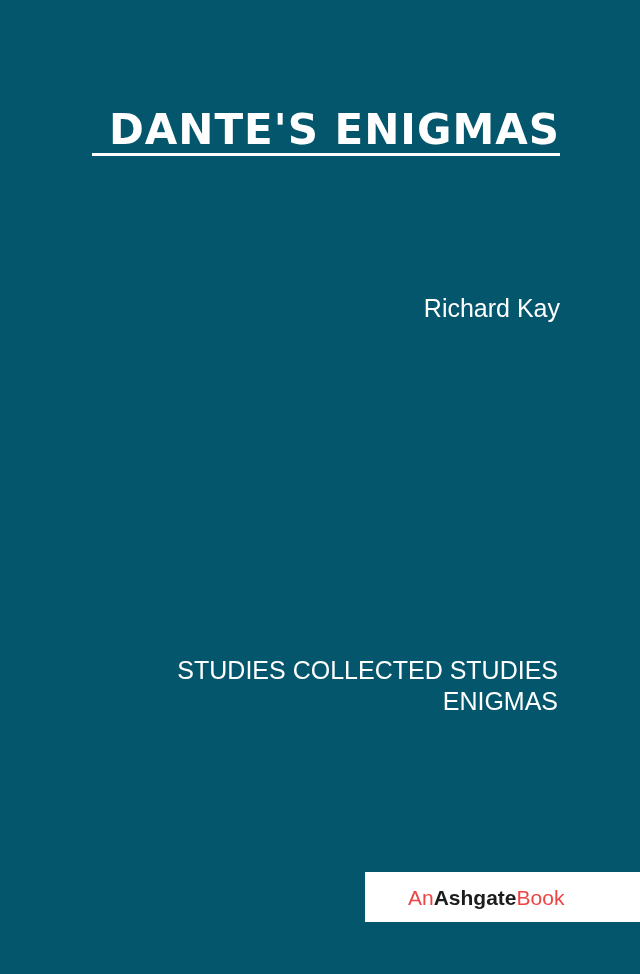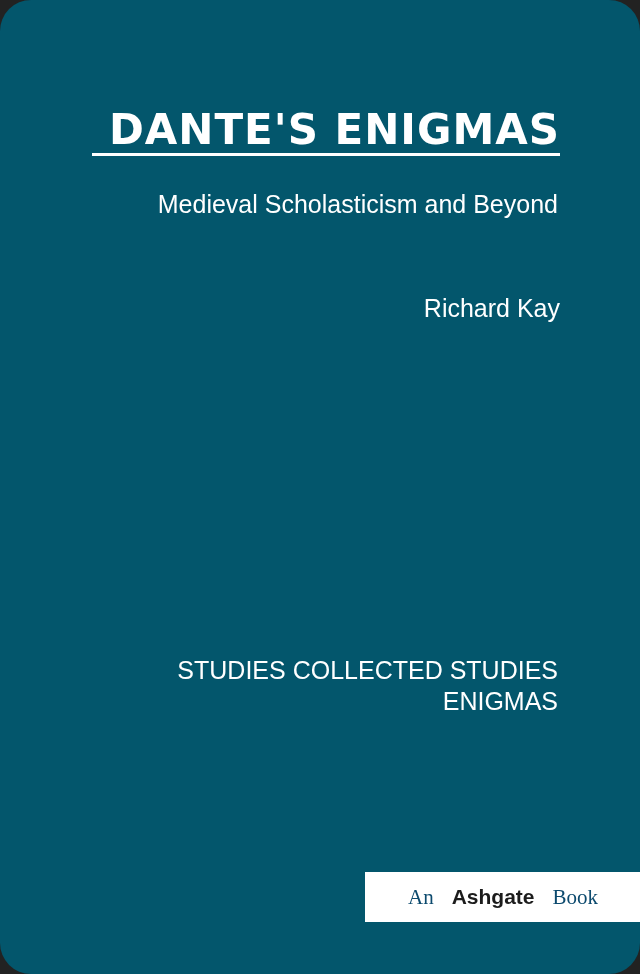--- a/index.html
+++ b/index.html
@@ -7,21 +7,20 @@
     padding: 0;
     background: #222;
   }
   .cover {
     position: relative;
     width: 640px;
     height: 974px;
     background: #03566C;
     overflow: hidden;
     font-family: "Liberation Sans", sans-serif;
-    border-radius: 31px;
   }
   .title {
     position: absolute;
     top: 109px;
     right: 80px;
     color: #FFFFFF;
     font-family: "DejaVu Sans", sans-serif;
     font-weight: bold;
     font-size: 42px;
     line-height: 42px;
@@ -77,40 +76,38 @@
     padding-left: 43px;
   }
   .publisher-line {
     font-size: 21px;
     line-height: 21px;
     white-space: nowrap;
     display: flex;
     align-items: baseline;
   }
   .pub-gray {
-    color: #0c4a6e;
+    color: #ef4444;
     font-weight: normal;
-    font-family: Liberation Serif, serif;
   }
   .pub-name {
     color: #1C1C1C;
     font-weight: bold;
-    margin: 0 18px;
+    margin: 0 0;
   }
 </style>
 </head>
 <body>
 
 <div class="cover">
 
   <div class="title">DANTE'S ENIGMAS</div>
 
   <div class="title-underline"></div>
 
-  <div class="subtitle">Medieval Scholasticism and Beyond</div>
 
   <div class="author">Richard Kay</div>
 
   <div class="series">
     <div>STUDIES COLLECTED STUDIES</div>
     <div>ENIGMAS</div>
   </div>
 
   <div class="publisher-box">
     <div class="publisher-line">

